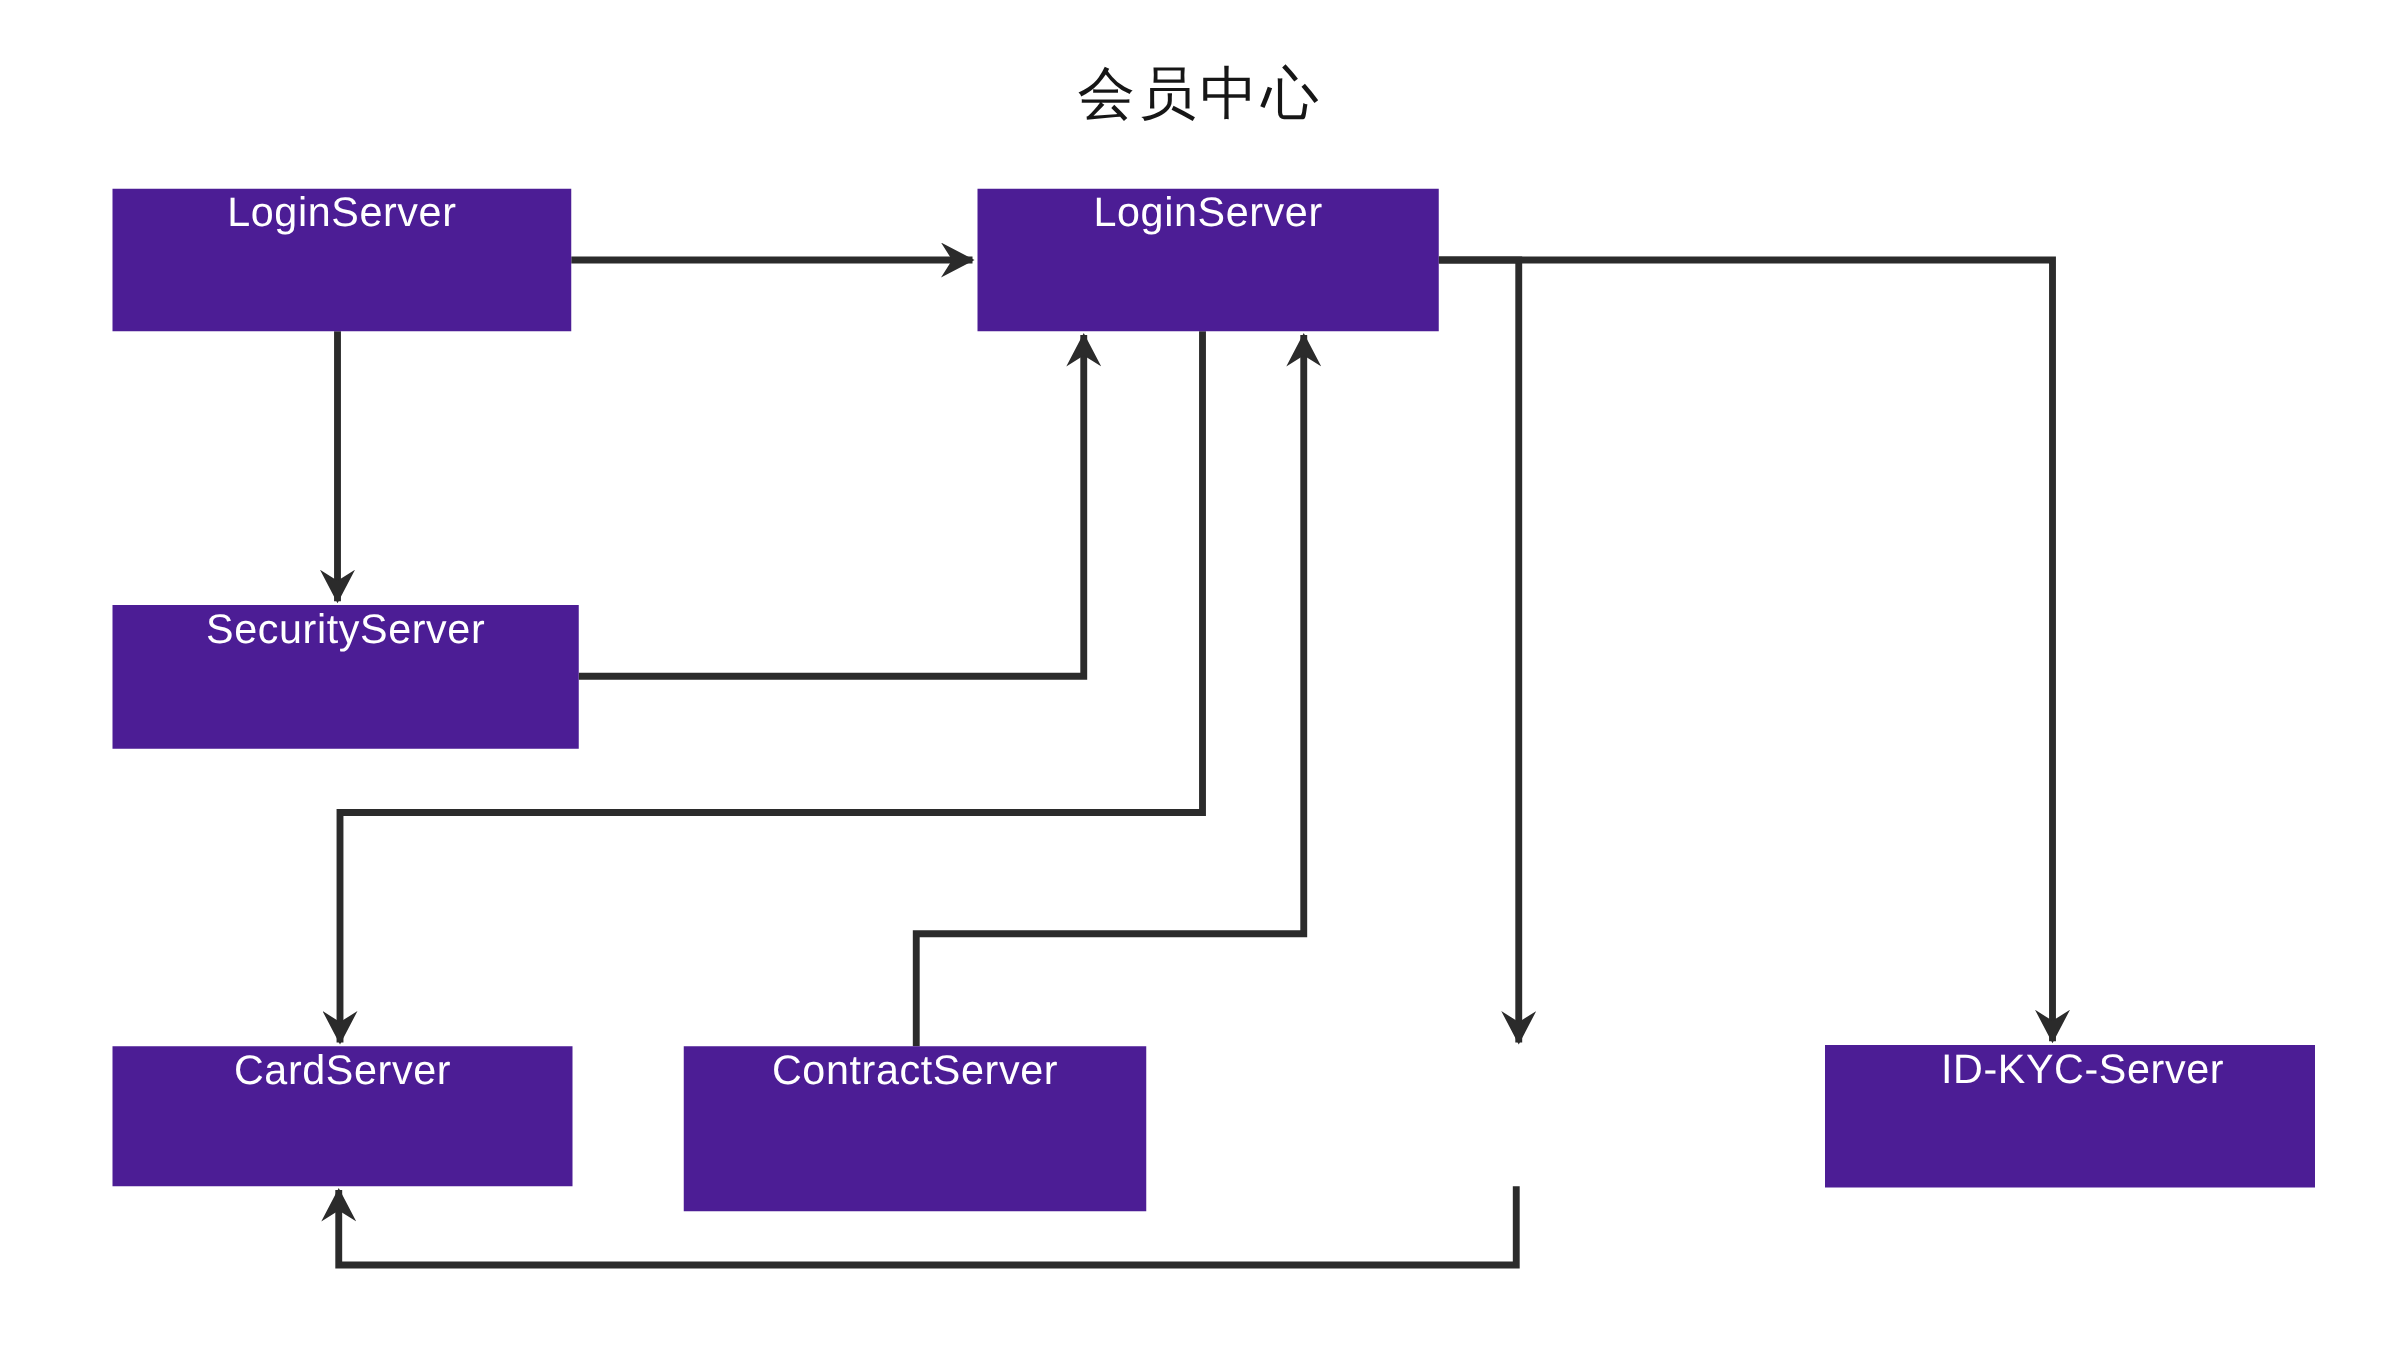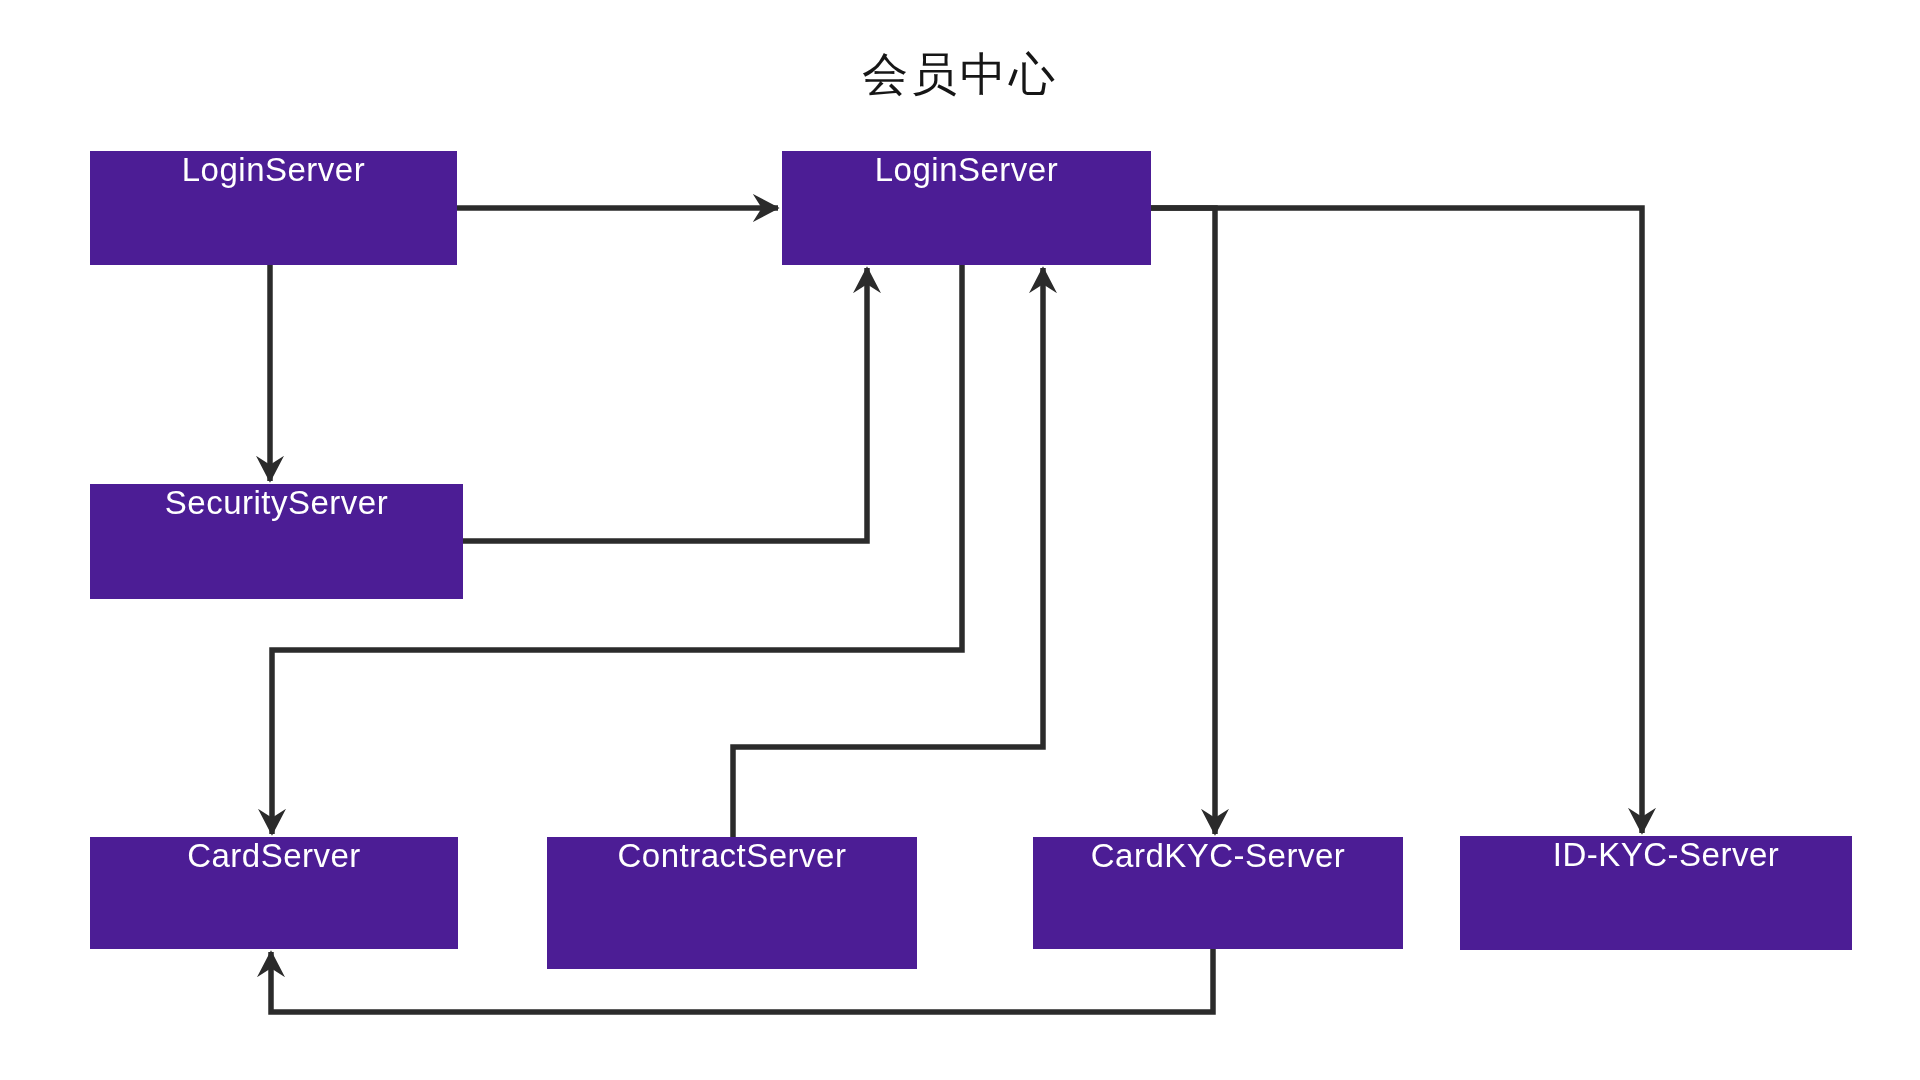--- a/index.html
+++ b/index.html
@@ -96,21 +96,18 @@
   </div>
 
   <div class="node" style="left:90px;  top:484px; width:373px; height:115px;">
     <span>SecurityServer</span>
   </div>
 
   <div class="node" style="left:547px; top:837px; width:370px; height:132px;">
     <span>ContractServer</span>
   </div>
 
-  <div class="node" style="left:1033px; top:837px; width:370px; height:112px;">
-    <span>CardKYC-Server</span>
-  </div>
 
   <div class="node" style="left:1460px; top:836px; width:372px; height:114px;padding-left:20px;">
     <span>ID-KYC-Server</span>
   </div>
 
 </div>
 
 </body></html>

